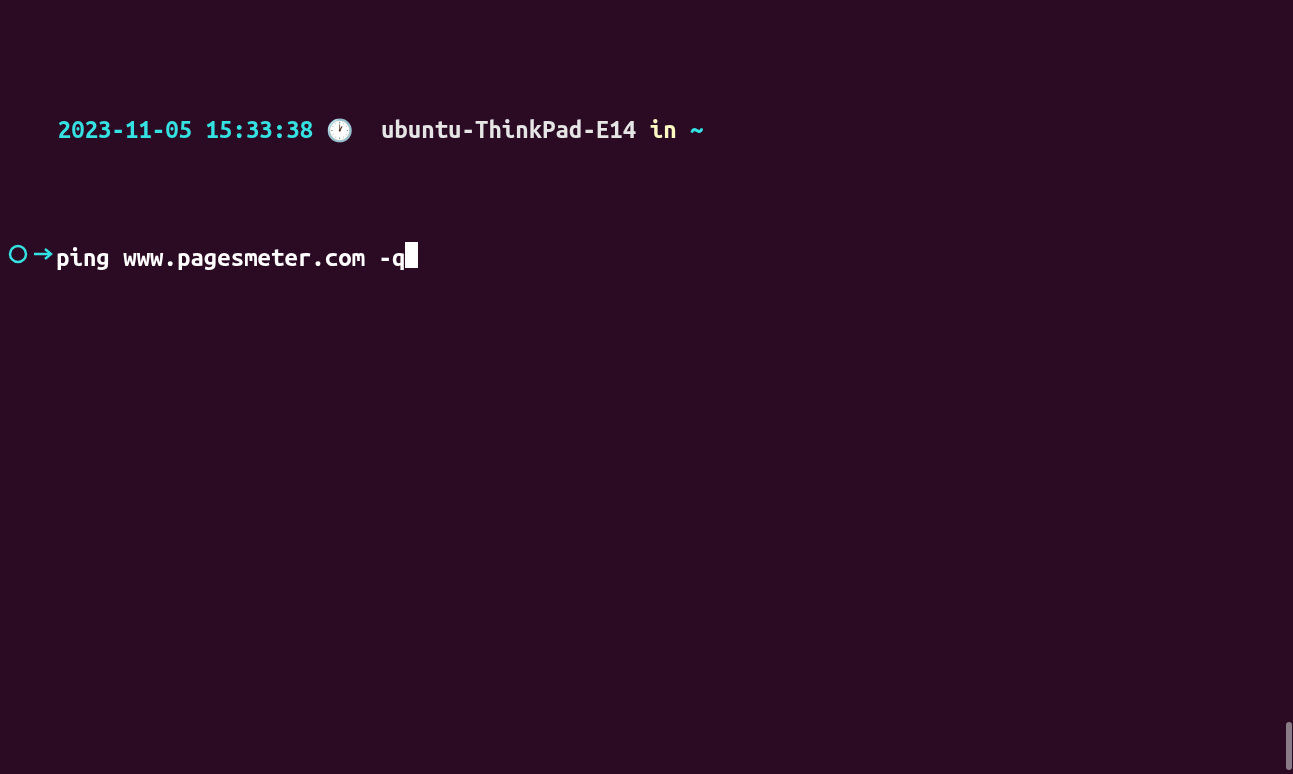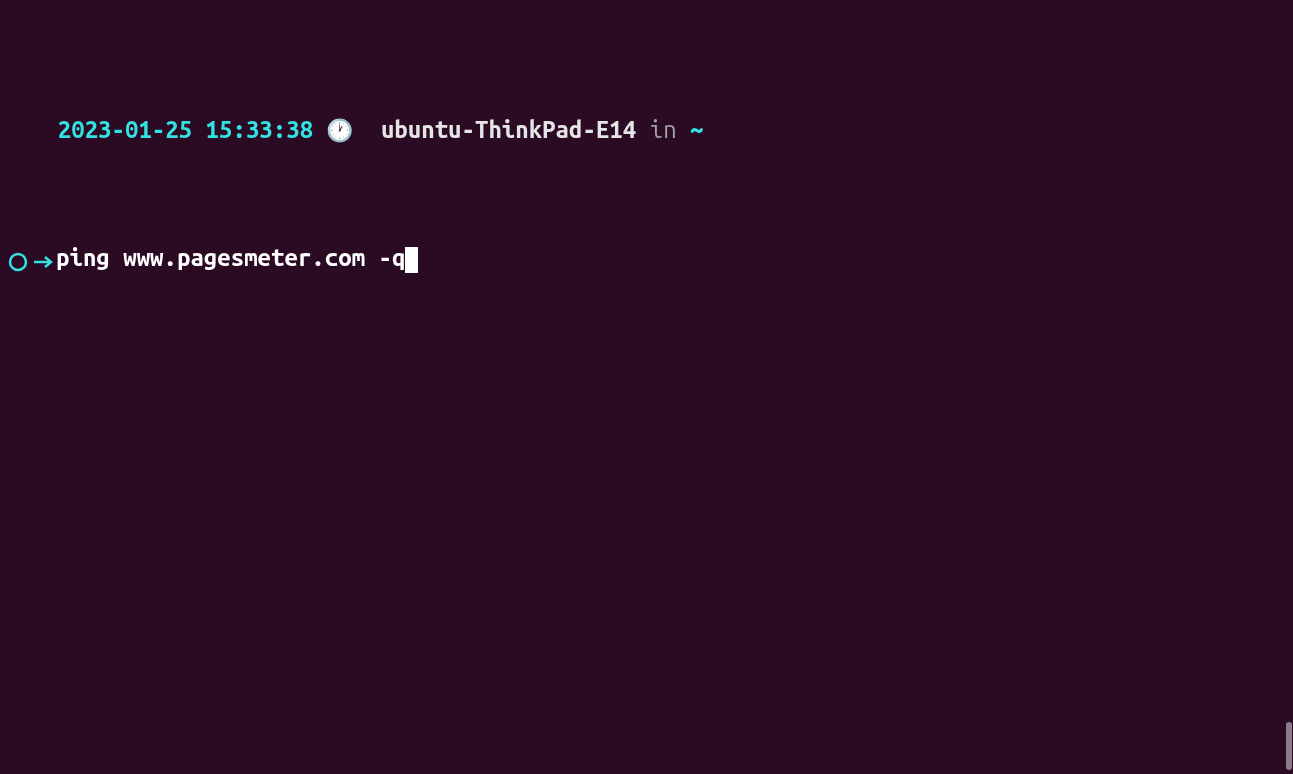--- a/index.html
+++ b/index.html
@@ -19,23 +19,23 @@
       white-space: pre;
     }
     .line1 { margin-bottom: 0; }
     .timestamp { color: #34e2e2; font-weight: bold; }
     .clock-icon {
       display: inline-block;
       font-size: 22px;
       vertical-align: baseline;
     }
     .hostname { color: #e5e5e5; font-weight: bold; }
-    .in-word { color: #a3a3a3; font-weight: normal; }
+    .in-word { color: #fef9c3; font-weight: bold; }
     .tilde { color: #34e2e2; font-weight: bold; }
-    .line2 { display: flex; align-items: flex-end; }
+    .line2 { display: flex; align-items: flex-start; }
     .circle-icon {
       display: inline-flex;
       align-items: center;
       justify-content: center;
       width: 24px;
       height: 24px;
       margin-left: 2px;
       margin-right: 4px;
     }
     .circle-icon svg { display: block; }
@@ -73,21 +73,21 @@
       height: 48px;
       background: rgba(200,200,200,0.6);
       border-radius: 3px;
     }
   </style>
 </head>
 <body>
 
 <div class="terminal">
   <div class="line1">
-    <span class="timestamp">2023-01-25 15:33:38</span><span> </span><span class="clock-icon">🕐</span><span>  </span><span class="hostname">ubuntu-ThinkPad-E14</span><span> </span><span class="in-word">in</span><span> </span><span class="tilde">~</span>
+    <span class="timestamp">2023-11-05 15:33:38</span><span> </span><span class="clock-icon">🕐</span><span>  </span><span class="hostname">ubuntu-ThinkPad-E14</span><span> </span><span class="in-word">in</span><span> </span><span class="tilde">~</span>
   </div>
   <div class="line2">
     <span class="circle-icon">
       <svg width="20" height="20" viewBox="0 0 20 20">
           <circle cx="10" cy="10" r="8" fill="none" stroke="#34e2e2" stroke-width="2.5"></circle>
         </svg>
     </span>
     <span class="arrow-icon">
       <svg width="20" height="14" viewBox="0 0 20 14">
           <line x1="0" y1="7" x2="16" y2="7" stroke="#34e2e2" stroke-width="2.5"></line>

